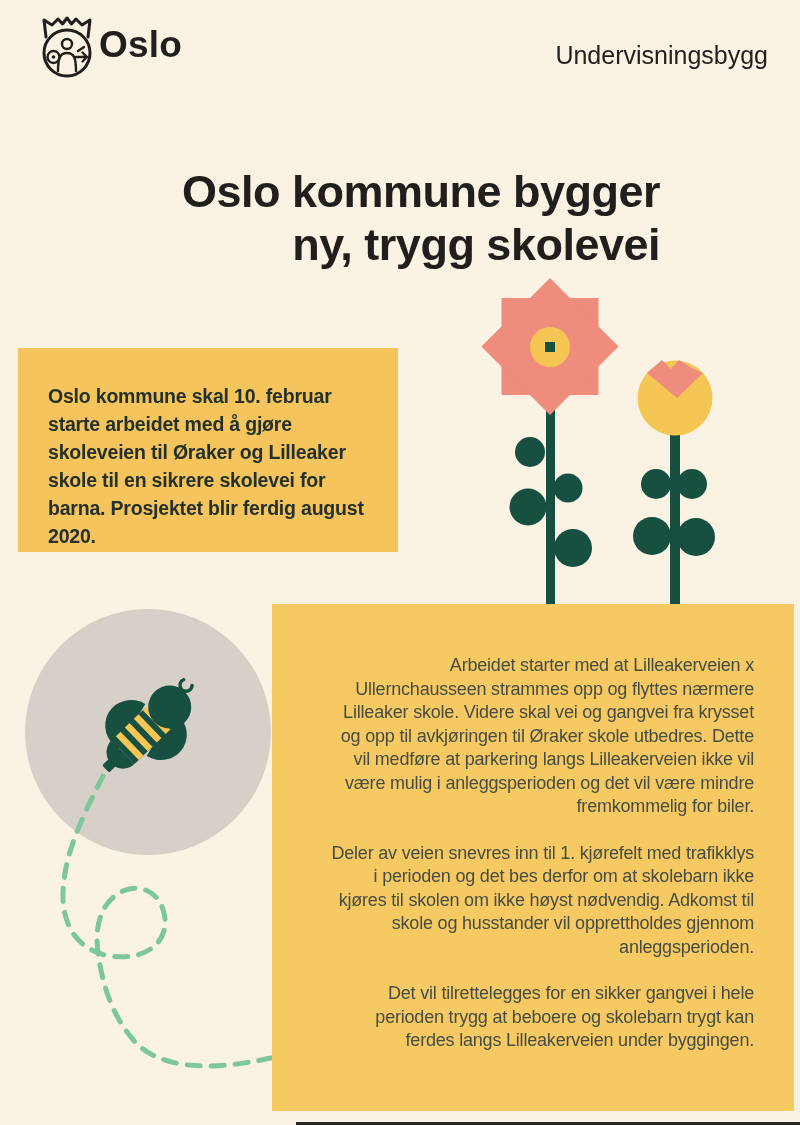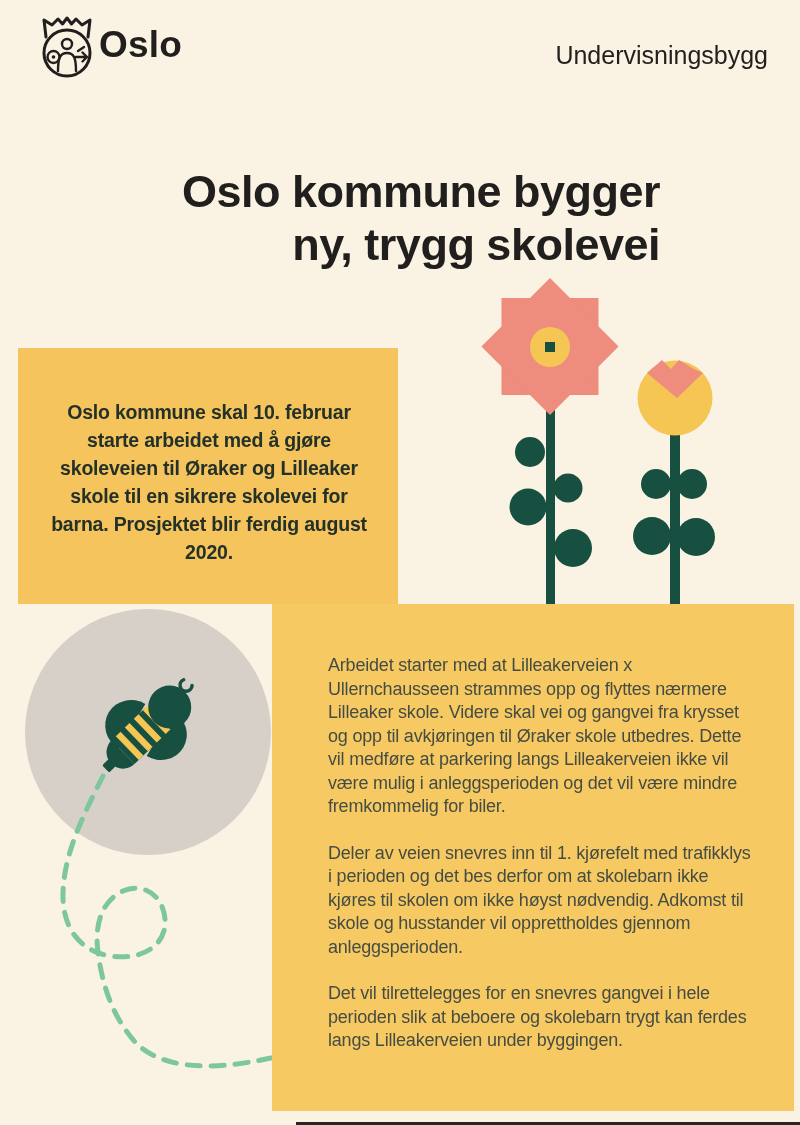--- a/index.html
+++ b/index.html
@@ -21,30 +21,30 @@
   .seal .thin{stroke-width:2.4;}
   .seal .fill{fill:var(--ink);}
   .brand-text{font-size:37px;font-weight:600;color:var(--ink);letter-spacing:.2px;}
   .org{position:absolute;right:32px;top:41px;font-size:25px;font-weight:400;color:var(--ink);z-index:3;}
   h1.title{
     position:absolute;left:40px;top:165px;width:620px;z-index:3;
     font-size:45px;line-height:53px;font-weight:700;color:var(--ink);
     letter-spacing:-.5px;white-space:pre-line;text-align:right;
   }
   .intro-box{
-    position:absolute;left:18px;top:348px;width:380px;height:256px;
-    background:var(--yellow-intro);z-index:2;padding:50px 28px 0 30px;text-align:center;
+    position:absolute;left:18px;top:348px;width:380px;height:204px;
+    background:var(--yellow-intro);z-index:2;padding:34px 28px 0 30px;
   }
   .intro-box p{
     font-size:19.5px;line-height:28px;font-weight:700;color:var(--intro-text);
     letter-spacing:-.2px;
   }
   .main-box{
     position:absolute;left:272px;top:604px;width:522px;height:507px;
-    background:var(--yellow-main);z-index:2;padding:50px 40px 0 56px;
+    background:var(--yellow-main);z-index:2;padding:50px 40px 0 56px;text-align:right;
   }
   .main-box p{
     font-size:18px;line-height:23.5px;font-weight:400;color:var(--body-text);
     letter-spacing:-.2px;margin-bottom:23px;
   }
   .bottom-line{position:absolute;left:296px;top:1122px;width:504px;height:3px;background:var(--line);z-index:2;}
   
   .f-salmon{fill:var(--salmon);} .f-yellow{fill:var(--flower-yellow);}
   .f-green{fill:var(--dark-green);} .f-grey{fill:var(--grey-circle);}
   .trail{fill:none;stroke:var(--mint);stroke-width:5;stroke-dasharray:13 11;stroke-linecap:round;}
@@ -124,18 +124,18 @@
   <h1 class="title">Oslo kommune bygger
 ny, trygg skolevei</h1>
 
   <div class="intro-box">
     <p>Oslo kommune skal 10. februar starte arbeidet med å gjøre skoleveien til Øraker og Lilleaker skole til en sikrere skolevei for barna. Prosjektet blir ferdig august 2020.</p>
   </div>
 
   <div class="main-box">
     <p>Arbeidet starter med at Lilleakerveien x Ullernchausseen strammes opp og flyttes nærmere Lilleaker skole. Videre skal vei og gangvei fra krysset og opp til avkjøringen til Øraker skole utbedres. Dette vil medføre at parkering langs Lilleakerveien ikke vil være mulig i anleggsperioden og det vil være mindre fremkommelig for biler.</p>
     <p>Deler av veien snevres inn til 1. kjørefelt med trafikklys i perioden og det bes derfor om at skolebarn ikke kjøres til skolen om ikke høyst nødvendig. Adkomst til skole og husstander vil opprettholdes gjennom anleggsperioden.</p>
-    <p>Det vil tilrettelegges for en snevres gangvei i hele perioden slik at beboere og skolebarn trygt kan ferdes langs Lilleakerveien under byggingen.</p>
+    <p>Det vil tilrettelegges for en sikker gangvei i hele perioden trygg at beboere og skolebarn trygt kan ferdes langs Lilleakerveien under byggingen.</p>
   </div>
 
   <div class="bottom-line"></div>
 
 </div>
 
 </body></html>

